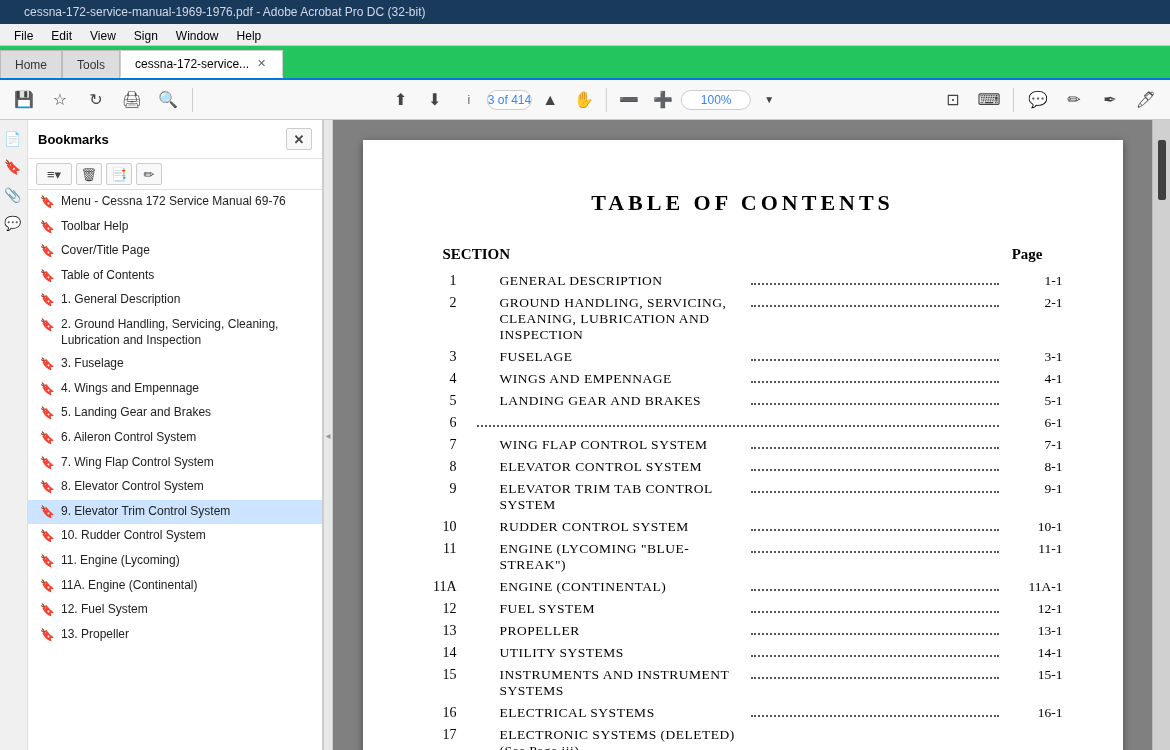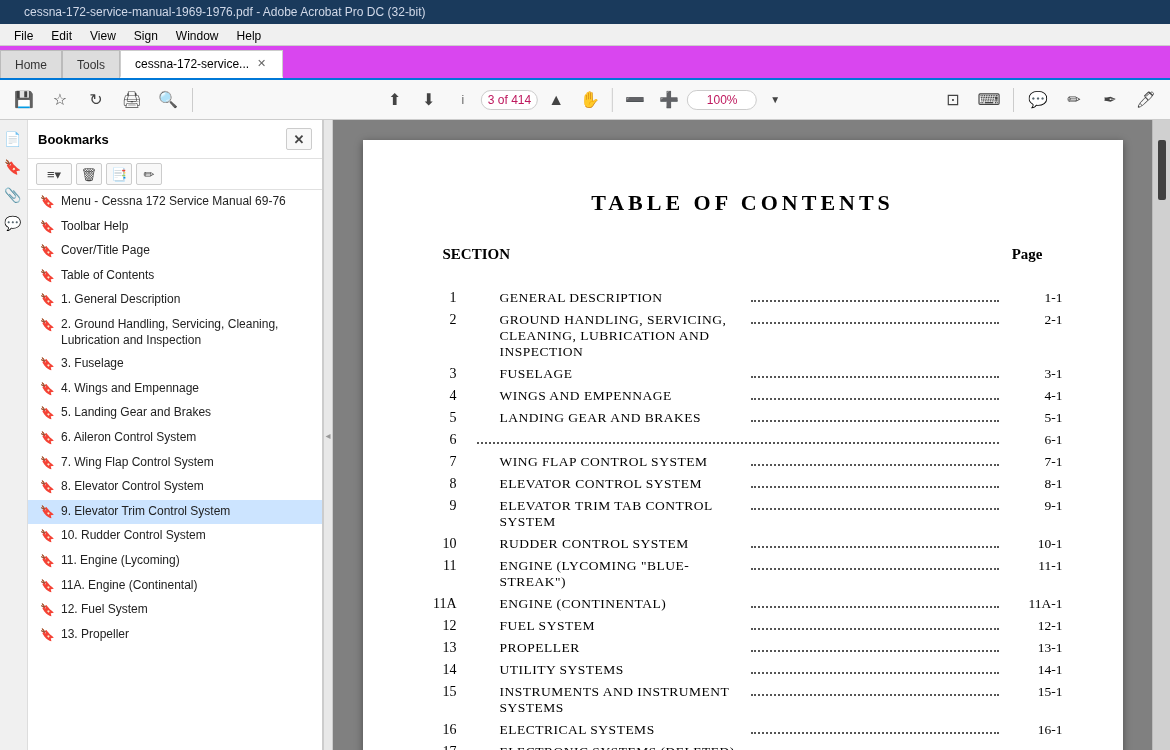--- a/index.html
+++ b/index.html
@@ -30,21 +30,21 @@
     }
     .menu-item {
       padding: 2px 8px;
       font-size: 12px;
       cursor: pointer;
       color: #000;
     }
 
     
     #tab-bar {
-      background: #d946ef;
+      background: #22c55e;
       display: flex;
       align-items: stretch;
       height: 34px;
       border-bottom: 2px solid #0078d7;
       padding-top: 4px;
     }
     .tab {
       display: flex;
       align-items: center;
       padding: 0 14px;
@@ -102,22 +102,22 @@
       display: flex;
       align-items: center;
       gap: 2px;
       position: absolute;
       left: 50%;
       transform: translateX(-50%);
     }
     #toolbar { position: relative; }
     .page-info {
       font-size: 12px;
-      color: #be185d;
-      padding: 2px 6px;
+      color: #3b82f6;
+      padding: 2px 0;
       border: 1px solid #ccc;
       background: #fff;
       border-radius: 10px;
     }
 
     
     #main {
       display: flex;
       height: calc(750px - 24px - 22px - 34px - 40px);
     }
@@ -248,21 +248,21 @@
       text-align: center;
       font-family: 'Times New Roman', serif;
       font-size: 22px;
       font-weight: bold;
       letter-spacing: 4px;
       margin-bottom: 30px;
     }
     .toc-header {
       display: flex;
       justify-content: space-between;
-      margin-bottom: 24px;
+      margin-bottom: 7px;
       padding: 0 20px;
       gap: 28px;
     }
     .toc-header-section {
       font-family: 'Times New Roman', serif;
       font-size: 15px;
       font-weight: bold;
     }
     .toc-header-page {
       font-family: 'Times New Roman', serif;

